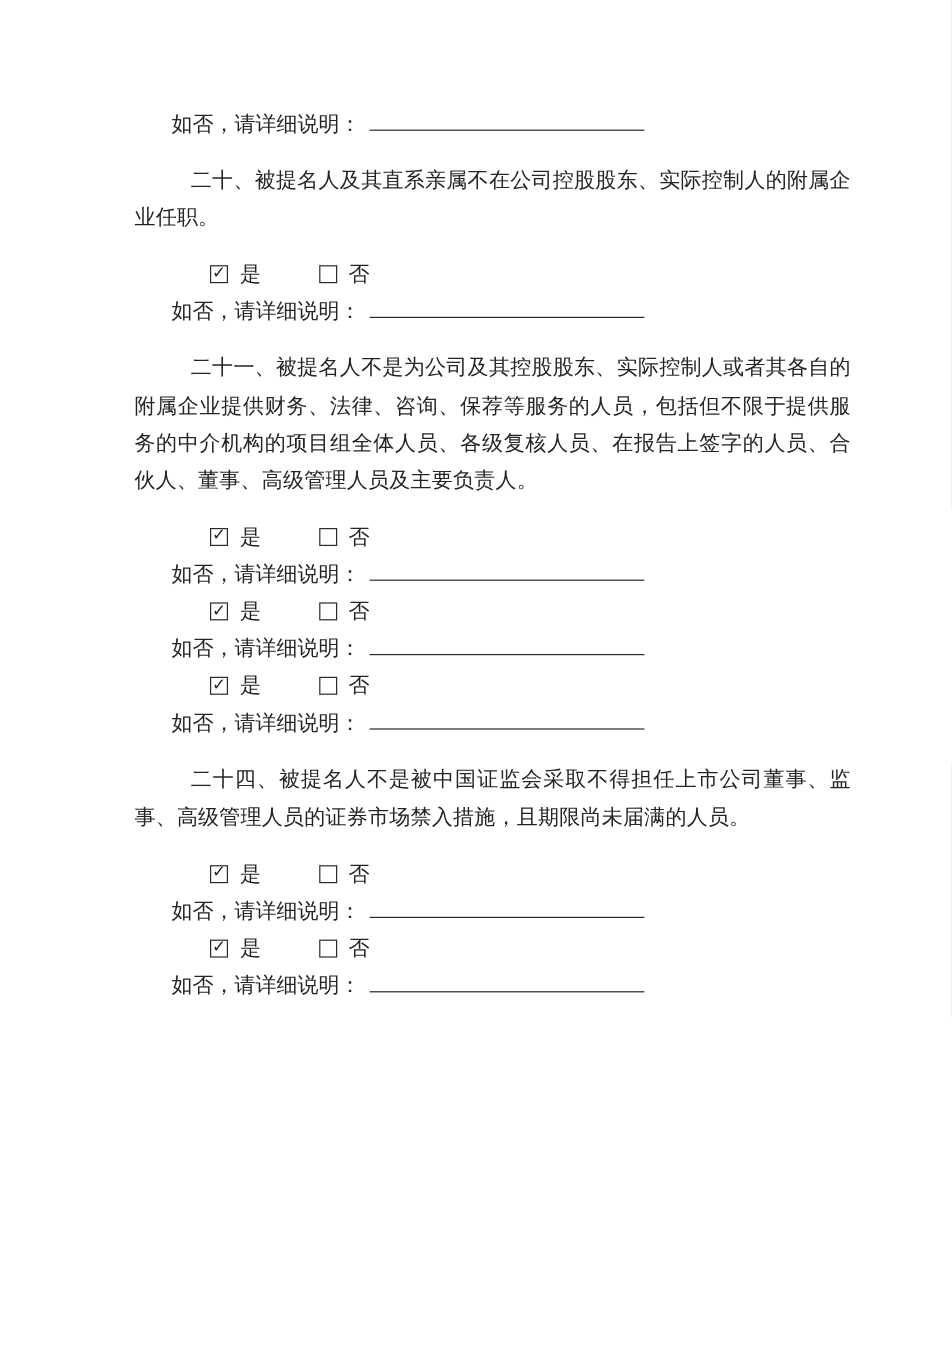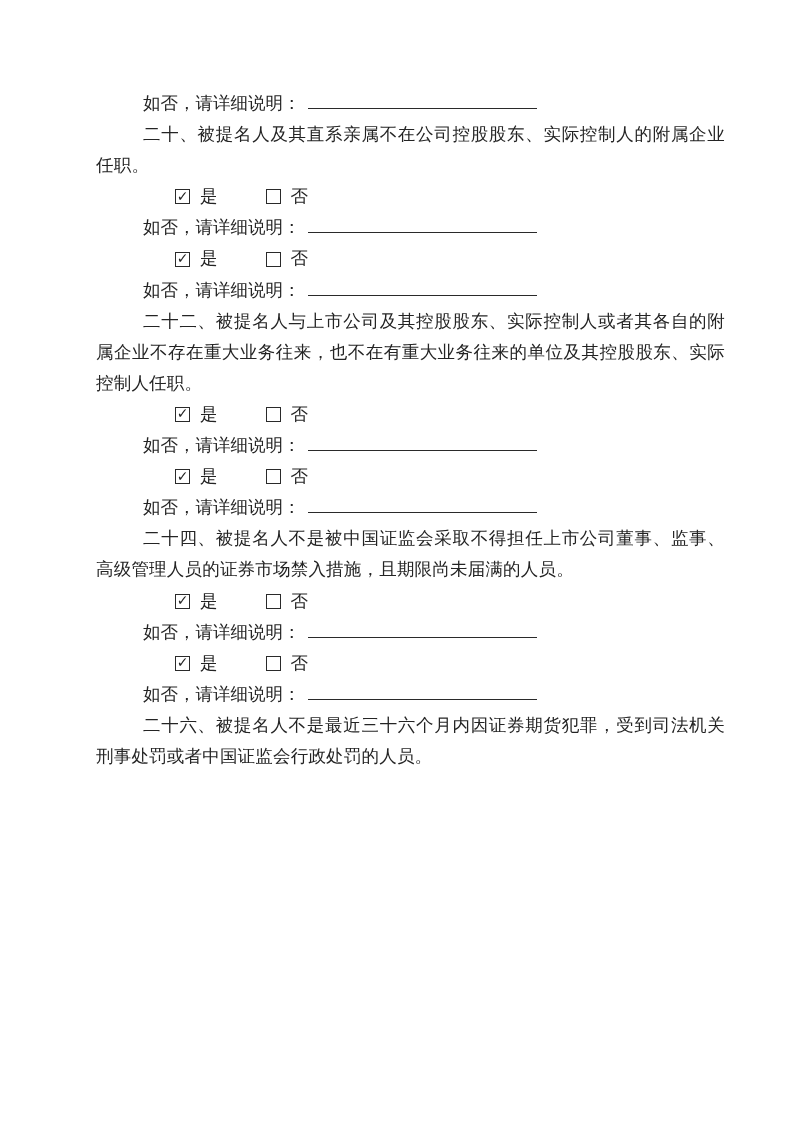--- a/index.html
+++ b/index.html
@@ -10,21 +10,21 @@
     background:#ffffff;
     box-sizing:border-box;
     padding:88px 68px 0 96px;
     font-family:"Liberation Serif","DejaVu Serif",serif;
     font-size:17.5px;
     line-height:31.1px;
     color:#242424;
     overflow:hidden;
   }
   .stmt{
-    margin:0;
+    margin:16px;
     text-align:justify;
     text-justify:inter-ideograph;
     text-indent:47px;
     letter-spacing:0.2px;
   }
   .fu{
     text-indent:47px;
     white-space:nowrap;
   }
   .blank{
@@ -72,31 +72,31 @@
     <div class="cbrow">
       <span class="cb checked"></span>
       <span class="cblabel">是</span>
       <span class="cb nb"></span>
       <span class="cblabel">否</span>
     </div>
     <div class="fu"><span>如否，请详细说明：</span><span class="blank"></span></div>
   </section>
 
   <section>
+    <p class="stmt">二十一、被提名人不是为公司及其控股股东、实际控制人或者其各自的附属企业提供财务、法律、咨询、保荐等服务的人员，包括但不限于提供服务的中介机构的项目组全体人员、各级复核人员、在报告上签字的人员、合伙人、董事、高级管理人员及主要负责人。</p>
     <div class="cbrow">
       <span class="cb checked"></span>
       <span class="cblabel">是</span>
       <span class="cb nb"></span>
       <span class="cblabel">否</span>
     </div>
     <div class="fu"><span>如否，请详细说明：</span><span class="blank"></span></div>
   </section>
 
   <section>
-    <p class="stmt">二十二、被提名人与上市公司及其控股股东、实际控制人或者其各自的附属企业不存在重大业务往来，也不在有重大业务往来的单位及其控股股东、实际控制人任职。</p>
     <div class="cbrow">
       <span class="cb checked"></span>
       <span class="cblabel">是</span>
       <span class="cb nb"></span>
       <span class="cblabel">否</span>
     </div>
     <div class="fu"><span>如否，请详细说明：</span><span class="blank"></span></div>
   </section>
 
   <section>
@@ -123,17 +123,14 @@
   <section>
     <div class="cbrow">
       <span class="cb checked"></span>
       <span class="cblabel">是</span>
       <span class="cb nb"></span>
       <span class="cblabel">否</span>
     </div>
     <div class="fu"><span>如否，请详细说明：</span><span class="blank"></span></div>
   </section>
 
-  <section>
-    <p class="stmt">二十六、被提名人不是最近三十六个月内因证券期货犯罪，受到司法机关刑事处罚或者中国证监会行政处罚的人员。</p>
-  </section>
 
 </div>
 
 </body></html>

